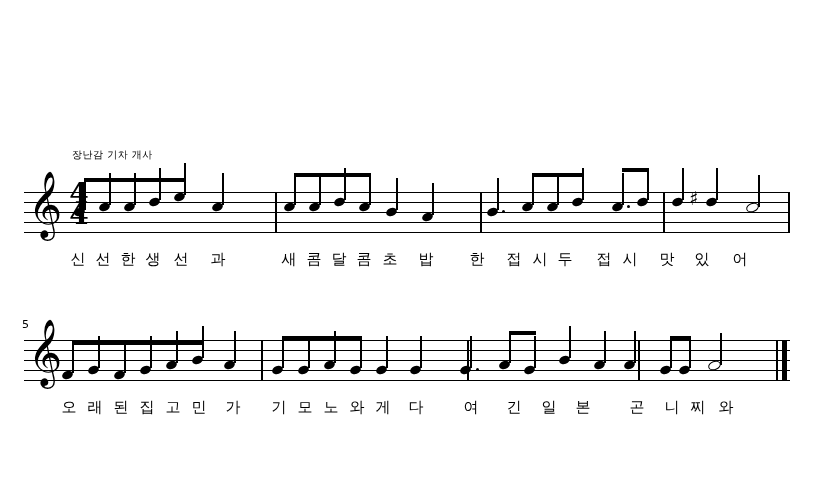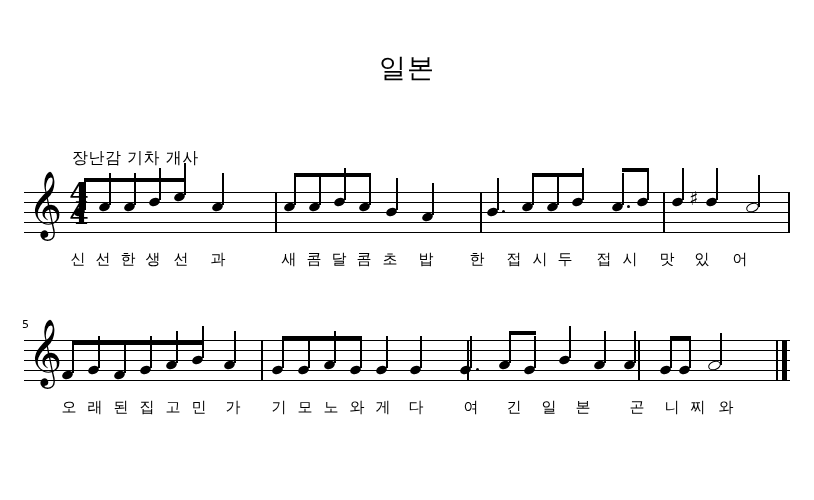--- a/index.html
+++ b/index.html
@@ -22,21 +22,21 @@
     width: 814px;
     text-align: center;
     font-size: 27px;
     color: #000;
     letter-spacing: 1px;
   }
   .tempo-text {
     position: absolute;
     top: 148px;
     left: 72px;
-    font-size: 16px;
+    font-size: 10px;
     color: #000;
     letter-spacing: 0.5px;
   }
   .measure-number {
     position: absolute;
     font-size: 11px;
     color: #000;
   }
   
   .system {
@@ -159,21 +159,20 @@
     transform: translateX(-50%);
     white-space: nowrap;
   }
   .lyric-row { position: absolute; left: 0; top: 0; width: 814px; height: 0; }
 </style>
 </head>
 <body>
 
 <div id="sheet">
 
-  <div class="title">일본</div>
   <div class="tempo-text">장난감 기차 개사</div>
   <div class="measure-number" style="left:22px; top:318px;">5</div>
 
   <div class="system" id="system1">
     <div class="staff-lines">
       <span class="sl0"></span>
         <span class="sl1"></span>
         <span class="sl2"></span>
         <span class="sl3"></span>
         <span class="sl4"></span>

